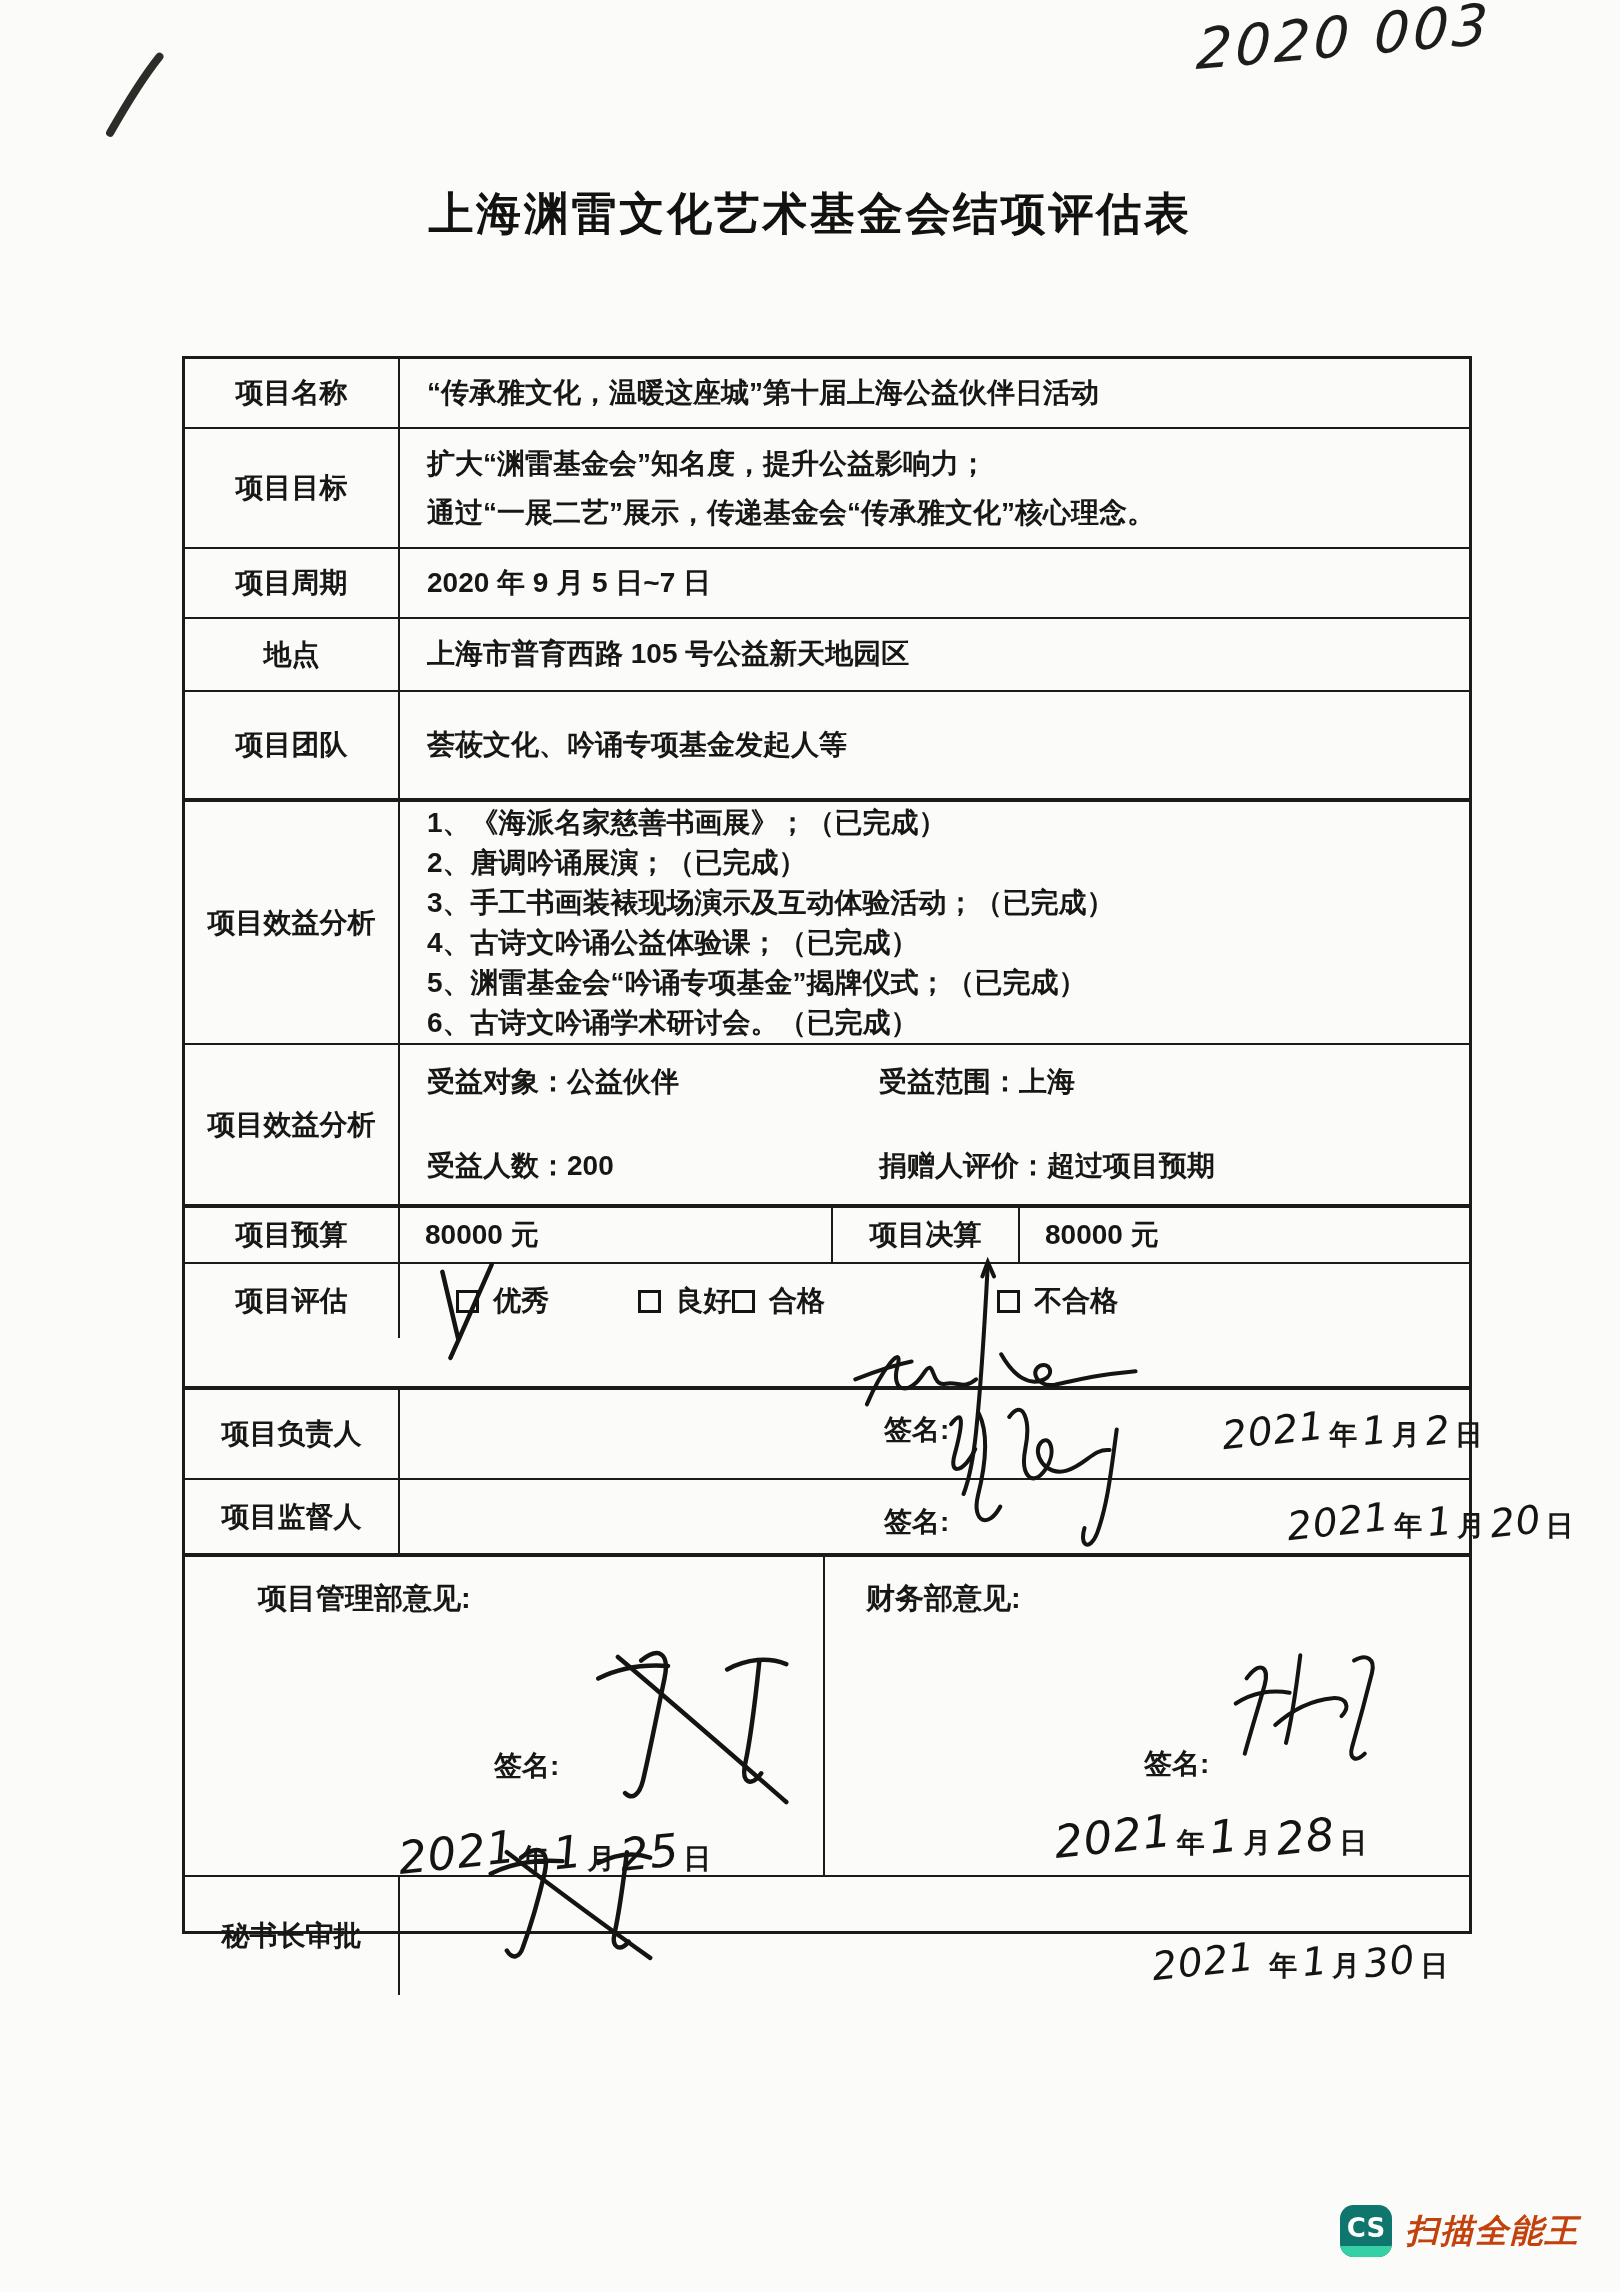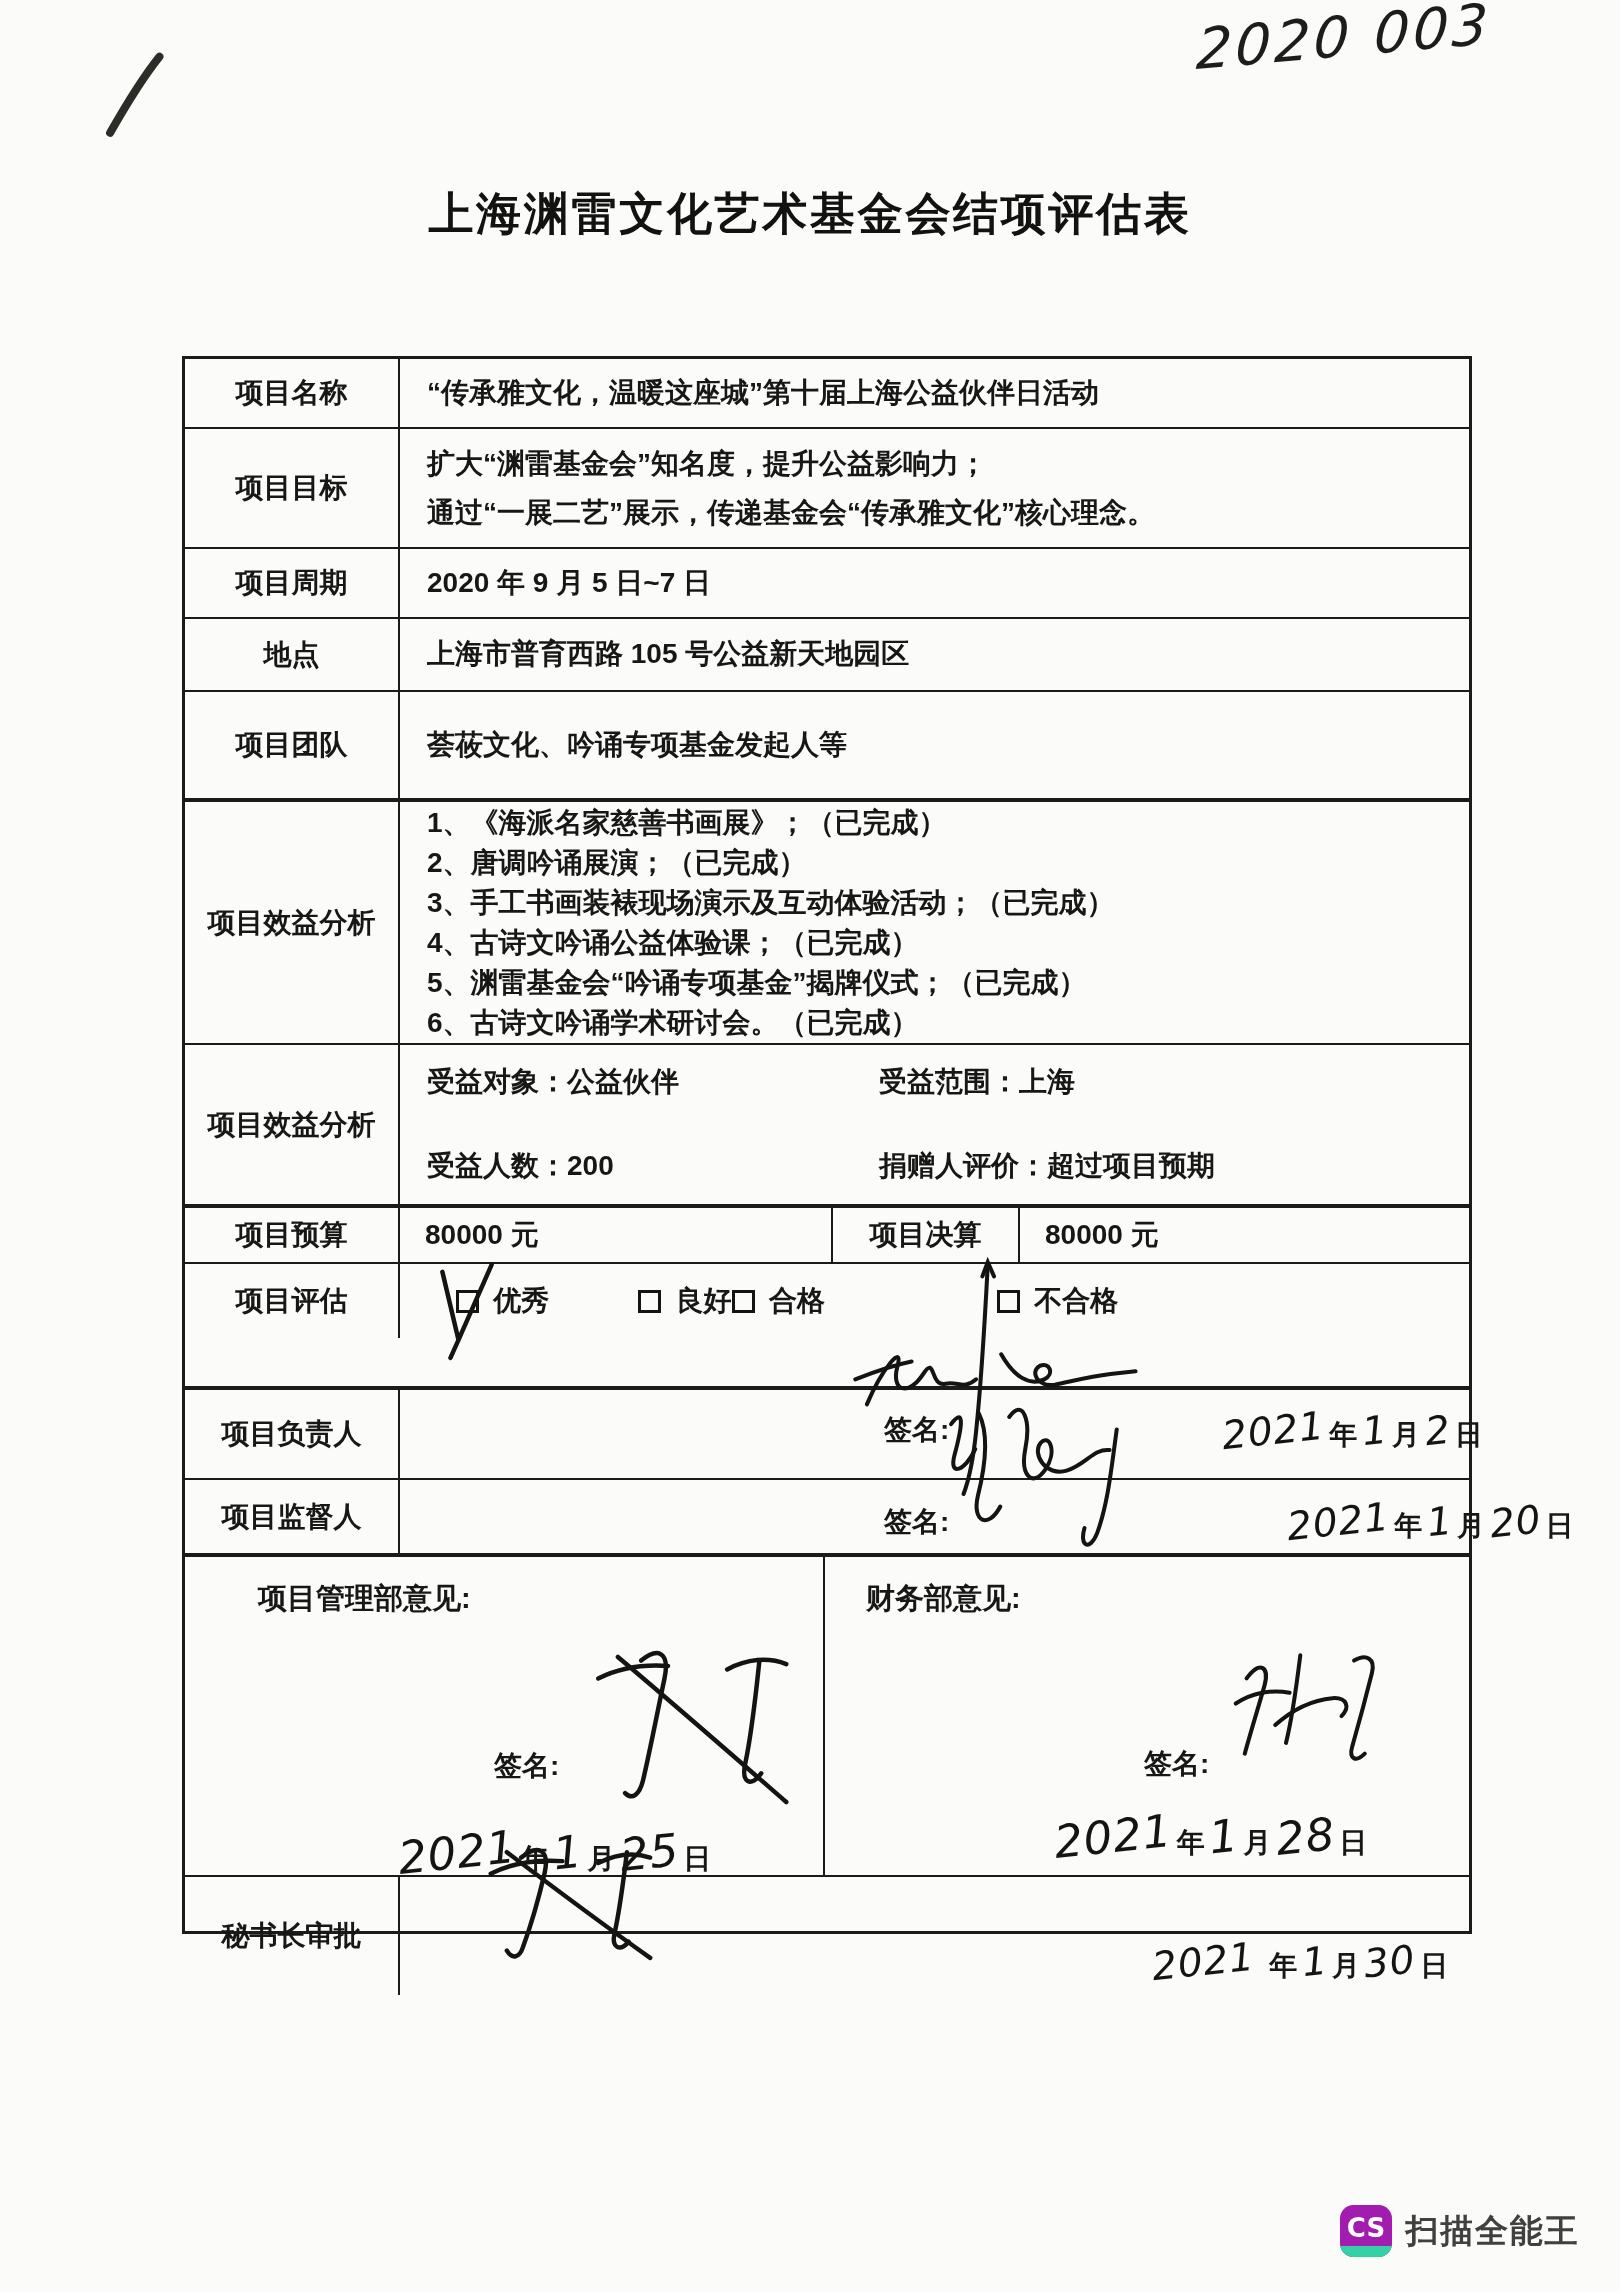--- a/index.html
+++ b/index.html
@@ -67,26 +67,26 @@
   
   .op-col{position:relative;box-sizing:border-box;height:100%;}
   .op-left{flex:0 0 640px;border-right:2.7px solid #1b1b19;}
   .op-right{flex:1 1 auto;}
   .op-title{position:absolute;top:21.5px;font-size:29px;font-weight:700;}
   
   .ink{position:absolute;left:0;top:0;width:1620px;height:2293px;pointer-events:none;z-index:6;}
   
   .scanner-badge{position:absolute;left:1340px;top:2205px;display:flex;align-items:center;}
   .cs-icon{
-    width:52px;height:52px;border-radius:13.4px;background:#a21caf;position:relative;overflow:hidden;
+    width:52px;height:52px;border-radius:13.4px;background:#0f766e;position:relative;overflow:hidden;
     display:flex;align-items:center;justify-content:center;
   }
   .cs-icon span{color:#ffffff;font-weight:700;font-size:26px;letter-spacing:0px;margin-top:-6.3px;font-family:"DejaVu Sans",sans-serif;}
   .cs-icon::after{content:"";position:absolute;left:0;right:0;bottom:0;height:10.7px;background:#35d0a5;}
-  .cs-name{margin-left:13.4px;font-size:33px;font-weight:700;color:#404040;letter-spacing:1.8px;}
+  .cs-name{margin-left:13.4px;font-size:33px;font-weight:700;color:#c2410c;letter-spacing:1.8px;font-style:italic;}
 </style>
 </head>
 <body>
 
 <div class="doc-number">2020 003</div>
 
 <div class="page-title">上海渊雷文化艺术基金会结项评估表</div>
 
 <div class="form-table">
 

